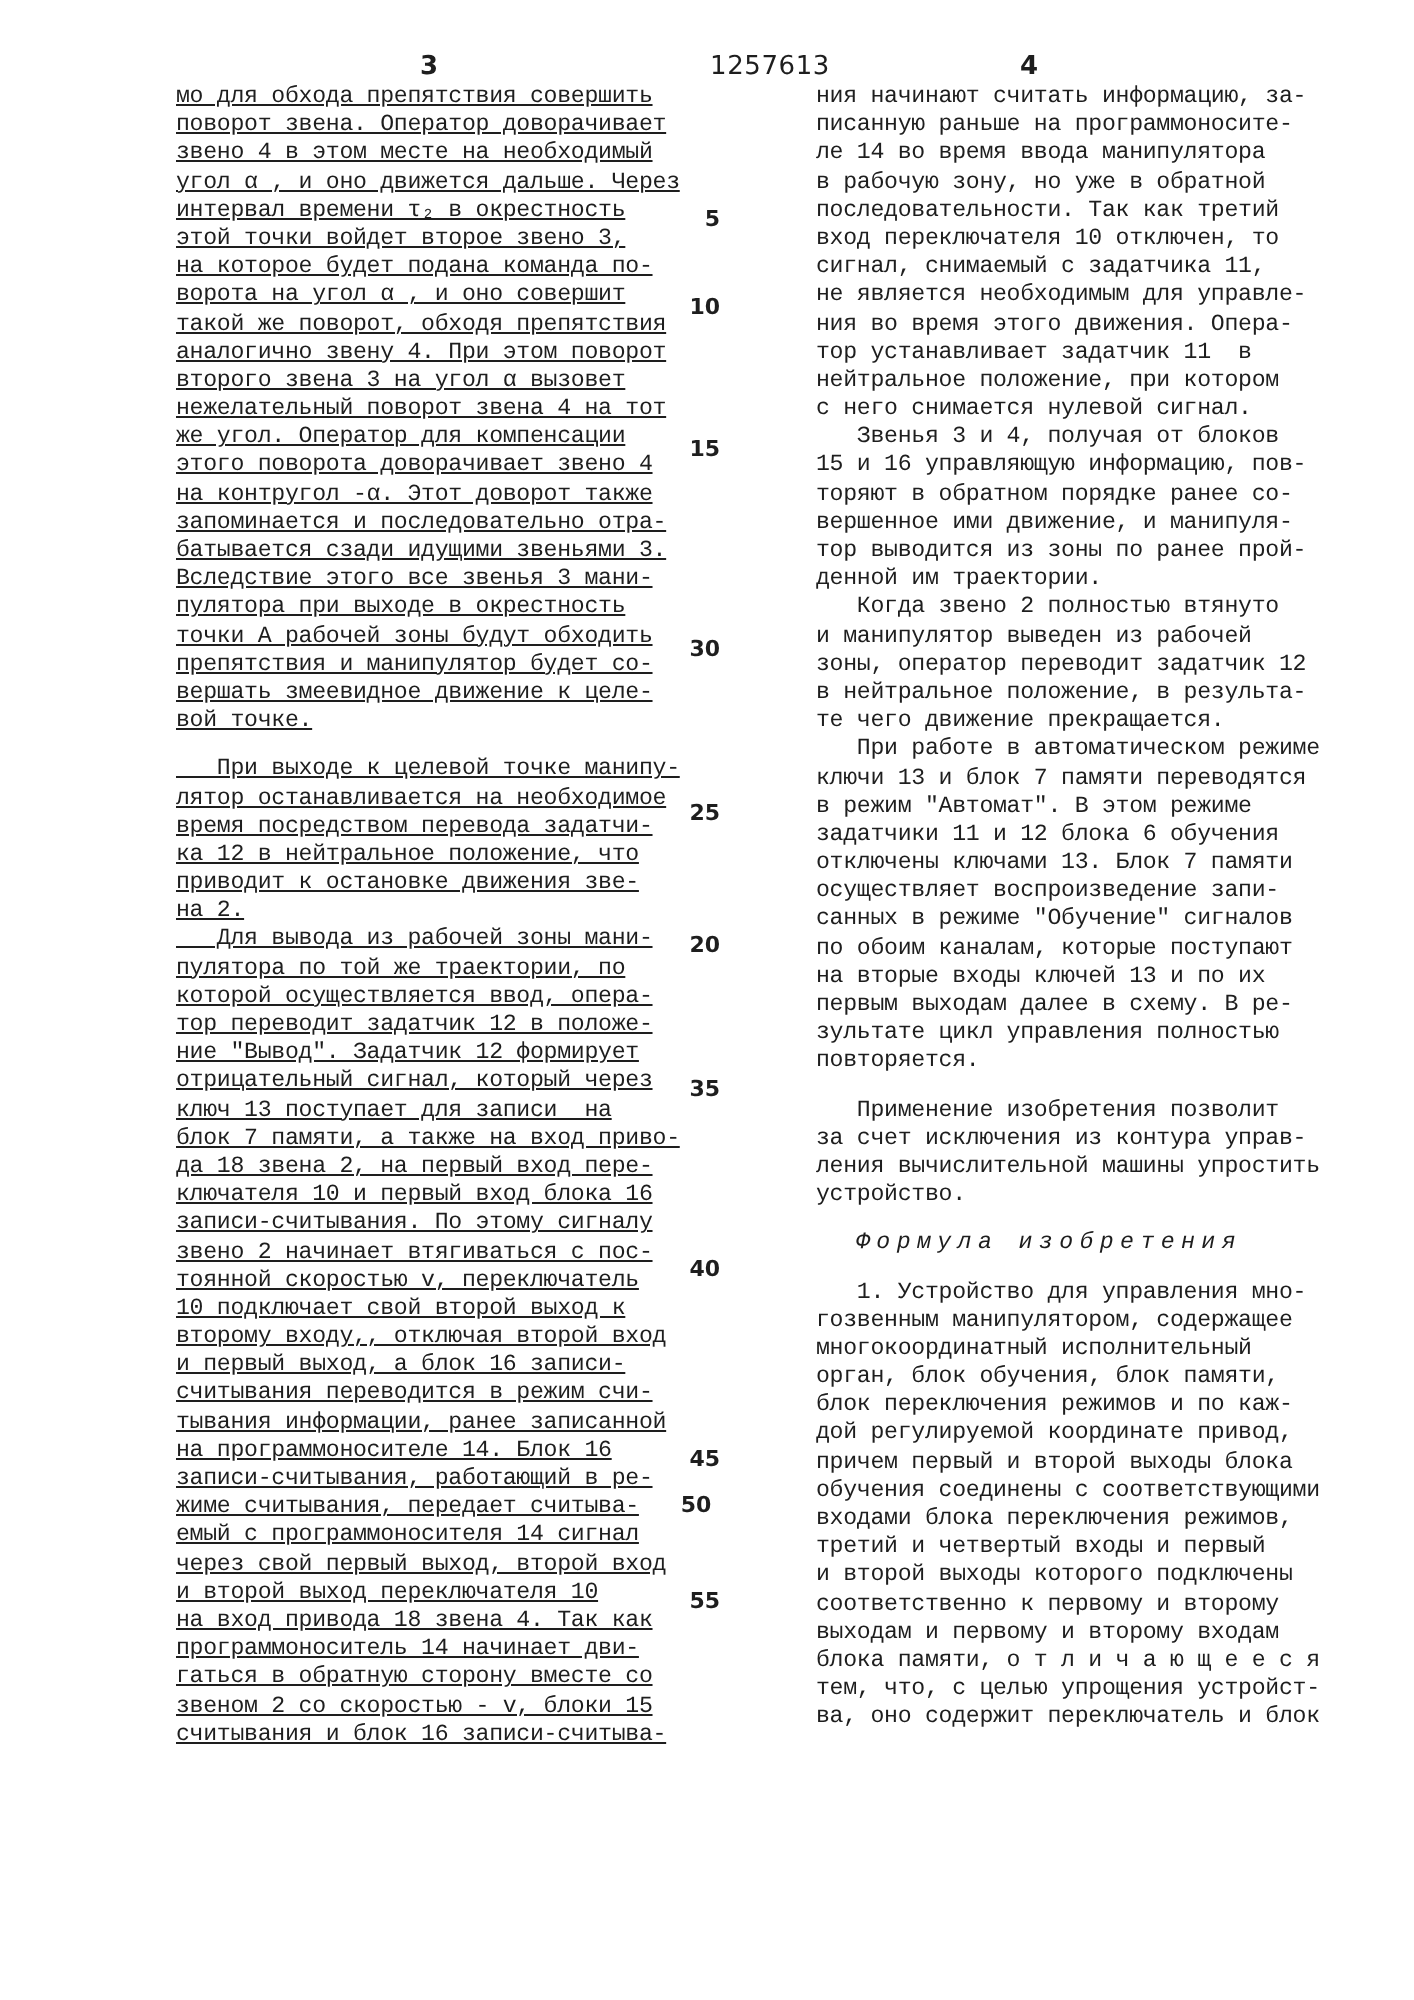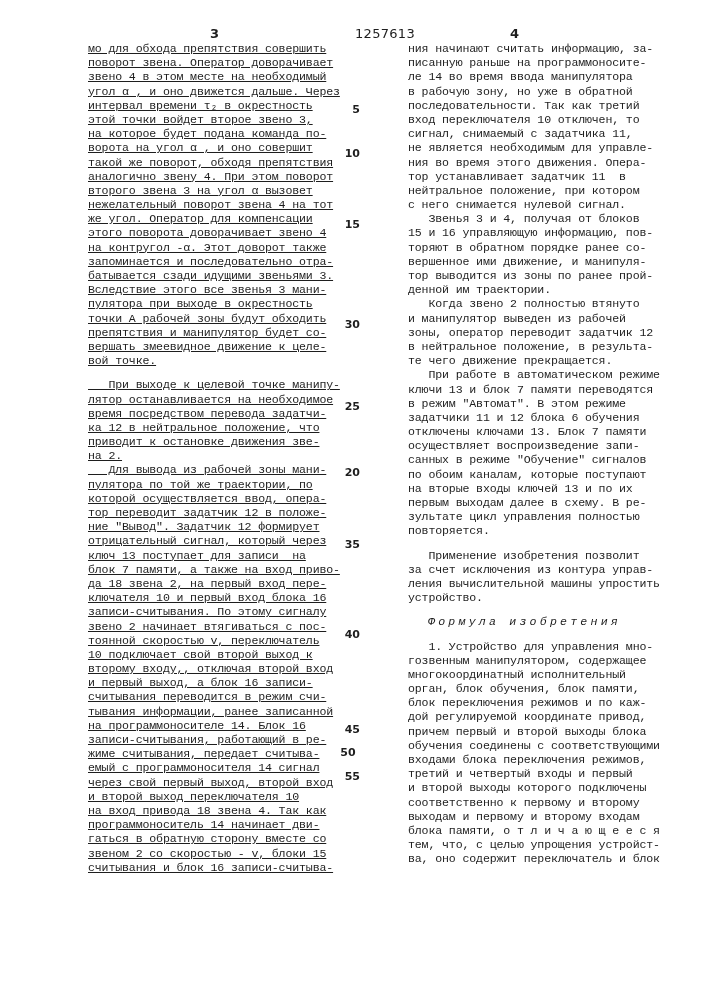--- a/index.html
+++ b/index.html
@@ -45,14 +45,14 @@
     <div class="gutter-num" style="left: 336px; top: 103px;">5</div>
     <div class="gutter-num" style="left: 336px; top: 147px;">10</div>
     <div class="gutter-num" style="left: 336px; top: 218px;">15</div>
     <div class="gutter-num" style="left: 336px; top: 318px;">30</div>
     <div class="gutter-num" style="left: 336px; top: 400px; text-align: right;">25</div>
     <div class="gutter-num" style="left: 336px; top: 466px;">20</div>
     <div class="gutter-num" style="left: 336px; top: 538px;">35</div>
     <div class="gutter-num" style="left: 336px; top: 628px;">40</div>
     <div class="gutter-num" style="left: 336px; top: 675px; margin-top: 48px;">45</div>
     <div class="gutter-num" style="left: 336px; top: 746px; text-align: center;">50</div>
-    <div class="gutter-num" style="left: 336px; top: 770px;">55</div>
+    <div class="gutter-num" style="left: 336px; top: 794px;">55</div>
   </div>
 
 </body></html>

